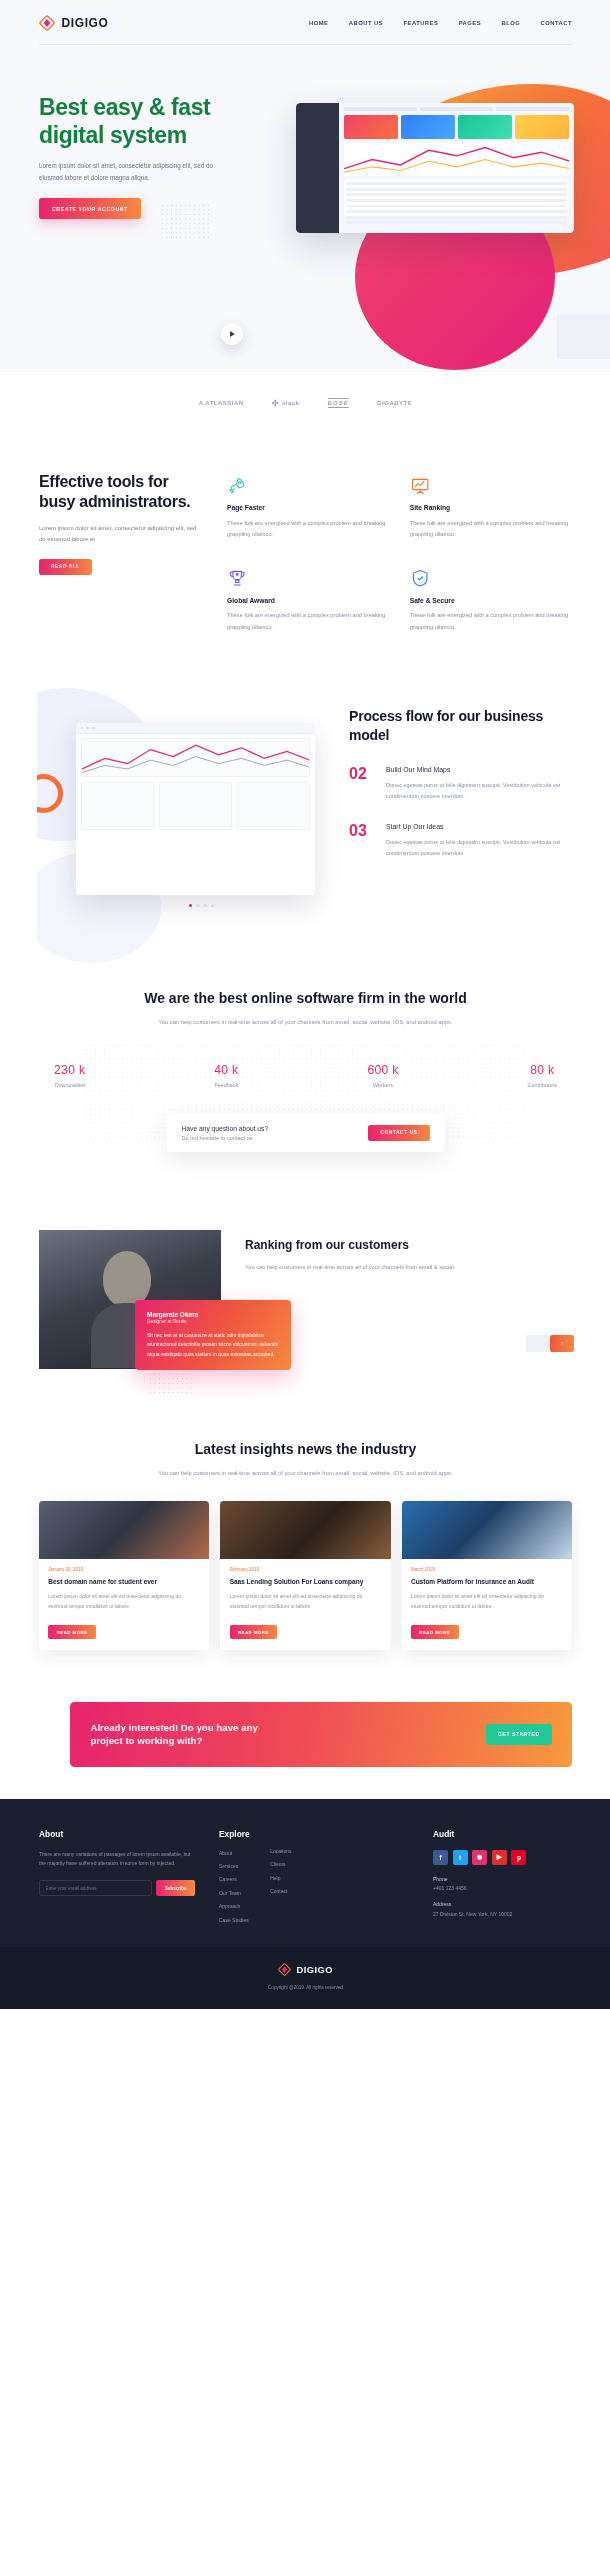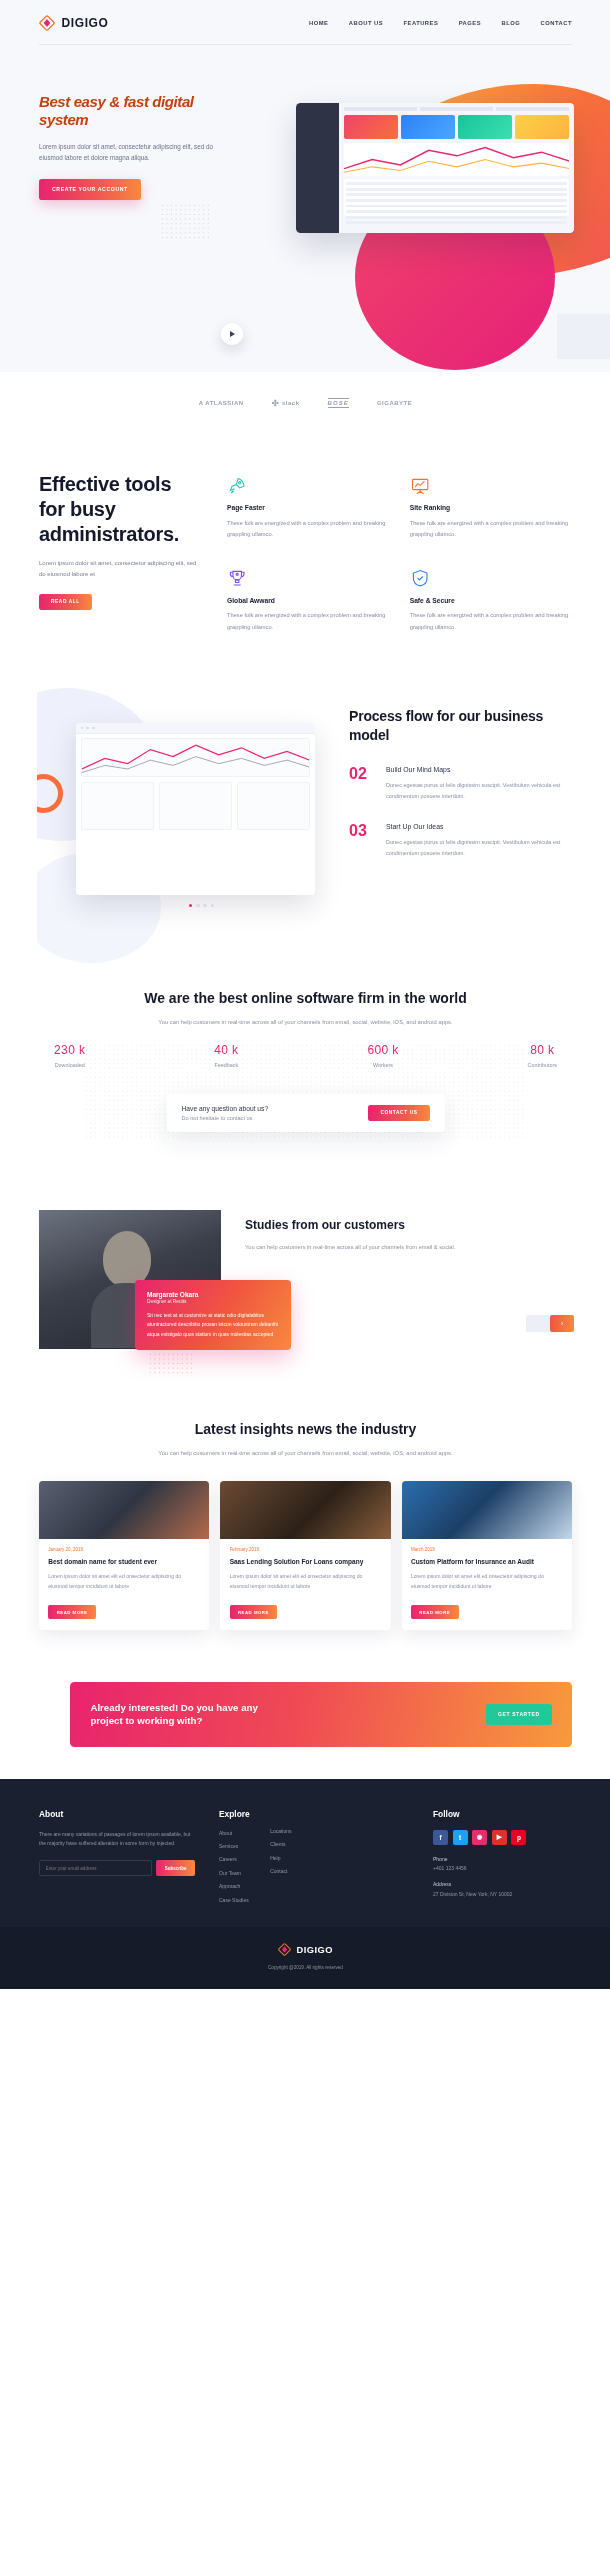--- a/index.html
+++ b/index.html
@@ -35,21 +35,21 @@
   .blob-pink {
     position: absolute; right: 56px; top: 139px; width: 200px; height: 186px;
     background: linear-gradient(135deg,#f0436b 0%,#ea2e72 60%,#e5207a 100%);
     border-radius: 50%;
   }
   .blob-red-sm {
     position: absolute; right: 232px; top: 102px; width: 48px; height: 48px;
     background: #f4505a; border-radius: 50%;
   }
   .hero-inner { position: relative; z-index: 5; padding: 48px 39px 0; }
-  .hero-title { font-size: 15px; line-height: 1.22; font-weight: bold; color: #c2410c; letter-spacing: -0.4px; max-width: 204px; font-style: italic; }
+  .hero-title { font-size: 23px; line-height: 1.22; font-weight: bold; color: #15803d; letter-spacing: -0.4px; max-width: 204px; }
   .hero-sub { margin-top: 11px; font-size: 6.3px; line-height: 1.85; color: #6b7186; max-width: 186px; }
   .btn-grad {
     display: inline-block; margin-top: 15px;
     background: linear-gradient(90deg,#e8246e 0%,#f05a4f 60%,#f7893f 100%);
     color: #fff; font-size: 5.2px; font-weight: bold; letter-spacing: 0.6px;
     padding: 7.4px 13px; border-radius: 2.8px; border: none; cursor: pointer;
     box-shadow: 0 4.6px 13px rgba(232,36,110,.28);
   }
   
   .dash {
@@ -84,21 +84,21 @@
 
   
   .logos { display: flex; align-items: center; justify-content: center; gap: 28px; padding: 26px 0 32px; background: #fff; }
   .logo-item { font-size: 6px; color: #9aa0b4; font-weight: bold; letter-spacing: 0.5px; display: flex; align-items: center; gap: 2.8px; }
   .logo-item.slack::before { content: "✣"; font-size: 8.4px; color: #9aa0b4; }
   .logo-bose { font-style: italic; font-weight: 900; letter-spacing: 1.1px; border-top: 0.9px solid #9aa0b4; border-bottom: 0.9px solid #9aa0b4; padding: 0.9px 0; }
 
   
   .features { padding: 32px 39px 37px; background: #fff; display: flex; gap: 28px; }
   .features-left { width: 160px; flex: none; }
-  .sec-title { font-size: 20px; line-height: 1.25; font-weight: bold; color: #15192b; letter-spacing: -0.3px; }
+  .sec-title { font-size: 16px; line-height: 1.25; font-weight: bold; color: #15192b; letter-spacing: -0.3px; }
   .sec-text { margin-top: 11px; font-size: 6px; line-height: 1.9; color: #787e92; }
   .btn-sm {
     display: inline-block; margin-top: 13px;
     background: linear-gradient(90deg,#e8246e 0%,#f05a4f 60%,#f7893f 100%);
     color: #fff; font-size: 4.8px; font-weight: bold; letter-spacing: 0.6px;
     padding: 5.6px 12px; border-radius: 2.8px; border: none; cursor: pointer;
   }
   .feature-grid { flex: 1; display: grid; grid-template-columns: 1fr 1fr; gap: 28px 20.4px; padding-top: 3.7px; }
   .f-icon { width: 20.4px; height: 20.4px; margin-bottom: 8.4px; }
   .f-title { font-size: 6.7px; font-weight: bold; color: #15192b; margin-bottom: 6.5px; }
@@ -126,21 +126,21 @@
   .step-num { font-size: 16px; font-weight: bold; color: #e8246e; line-height: 1; width: 24px; flex: none; }
   .step-title { font-size: 6.9px; color: #2b3046; margin-bottom: 6.5px; }
   .step-text { font-size: 5.5px; line-height: 1.95; color: #898fa3; }
 
   
   .stats { padding: 26px 39px 46px; background: #fff; text-align: center; position: relative; }
   .stats h2 { font-size: 14px; line-height: 1.35; font-weight: bold; color: #15192b; }
   .stats-sub { margin-top: 8.4px; font-size: 5.8px; line-height: 1.95; color: #8b90a4; }
   .map-dots { position: absolute; left: 84px; right: 84px; top: 80px; height: 97px;
     background-image: radial-gradient(#e3e6ef 0.8px, transparent 0.8px); background-size: 4.6px 4.6px; opacity: .9; }
-  .stat-row { position: relative; display: flex; justify-content: space-between; margin-top: 15px; padding: 0 15px; }
+  .stat-row { position: relative; display: flex; justify-content: space-between; margin-top: 35px; padding: 0 15px; }
   .stat-val { font-size: 12px; color: #e8246e; font-weight: 400; letter-spacing: 0.4px; }
   .stat-lab { margin-top: 4.6px; font-size: 5.4px; color: #8b90a4; }
   .cta-card {
     position: relative; margin: 26px auto 0; width: 278px; background: #fff; border-radius: 3.7px;
     box-shadow: 0 7.4px 24px rgba(32,38,72,.10); padding: 11px 15px;
     display: flex; align-items: center; justify-content: space-between; text-align: left;
   }
   .cta-q { font-size: 6.7px; color: #2b3046; }
   .cta-s { margin-top: 3.7px; font-size: 5.6px; color: #8b90a4; }
 
@@ -469,21 +469,21 @@
   </div>
 
   <div class="review">
     <div class="rev-photo">
       <div class="rev-face">
         <div class="rev-head"></div>
         <div class="rev-body"></div>
       </div>
     </div>
     <div class="rev-right">
-      <h2 class="rev-title">Studies from our customers</h2>
+      <h2 class="rev-title">Ranking from our customers</h2>
       <p class="rev-text">You can help customers in real-time across all of your channels from email &amp; social.</p>
     </div>
     <div class="quote-card">
       <div class="q-name">Margarate Okara</div>
       <div class="q-role">Designer at Reuits</div>
       <div class="q-text">Sit nec text at at customize at static odio digitalabitus atuntractured describitio prosan inicon volountrum debanthi atqua existigalo quos statium in quas molestias accepted</div>
     </div>
     <div class="rev-prev"></div>
     <div class="rev-next">
       <span>›</span>
@@ -562,21 +562,21 @@
         <div class="flinks">
           <a href="#">Locations</a>
           <a href="#">Clients</a>
           <a href="#">Help</a>
           <a href="#">Contact</a>
         </div>
       </div>
     </div>
 
     <div class="ffollow">
-      <div class="fcol-title">Follow</div>
+      <div class="fcol-title">Audit</div>
       <div class="socials">
         <span class="soc soc-fb">f</span>
         <span class="soc soc-tw">t</span>
         <span class="soc soc-ig">◉</span>
         <span class="soc soc-yt">▶</span>
         <span class="soc soc-pi">p</span>
       </div>
       <div class="fmeta-lab">Phone</div>
       <div class="fmeta-val">+401 123 4456</div>
       <div class="fmeta-lab">Address</div>

